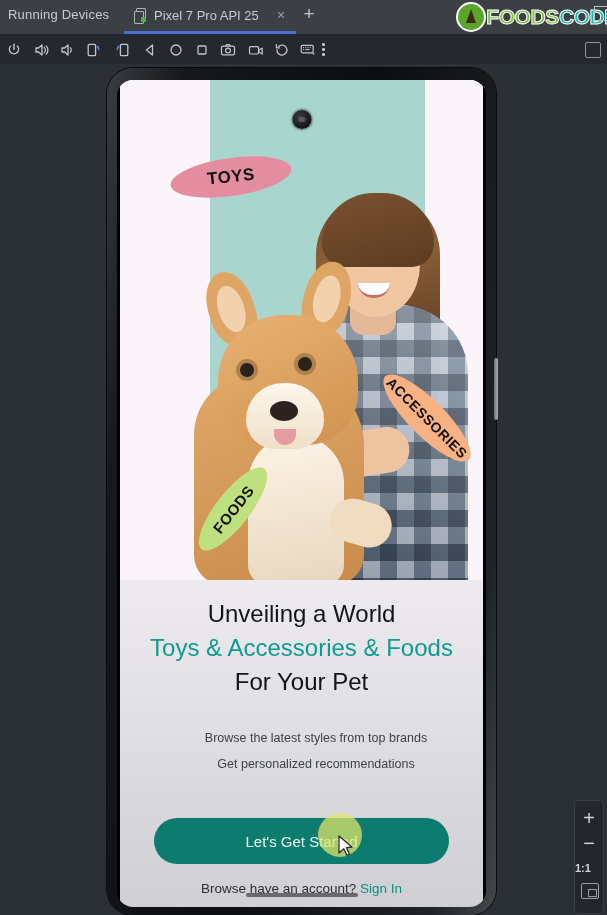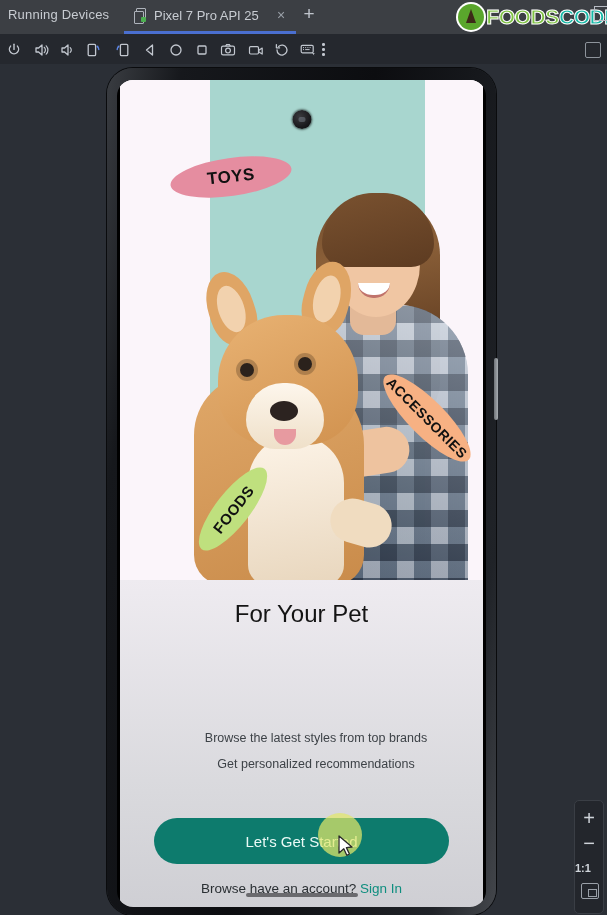--- a/index.html
+++ b/index.html
@@ -299,20 +299,22 @@
               </div>
             <div class="badge badge-acc">
                 <span>ACCESSORIES</span>
               </div>
             <div class="badge badge-foods">
                 <span>FOODS</span>
               </div>
           </div>
 
           <div class="headline">
+            <div class="h1">Unveiling a World</div>
+            <div class="h2">Toys &amp; Accessories &amp; Foods</div>
             <div class="h3">For Your Pet</div>
           </div>
 
           <div class="features">
             <div>Browse the latest styles from top brands</div>
             <div>Get personalized recommendations</div>
           </div>
 
           <div class="cta">Let's Get Started</div>
 

